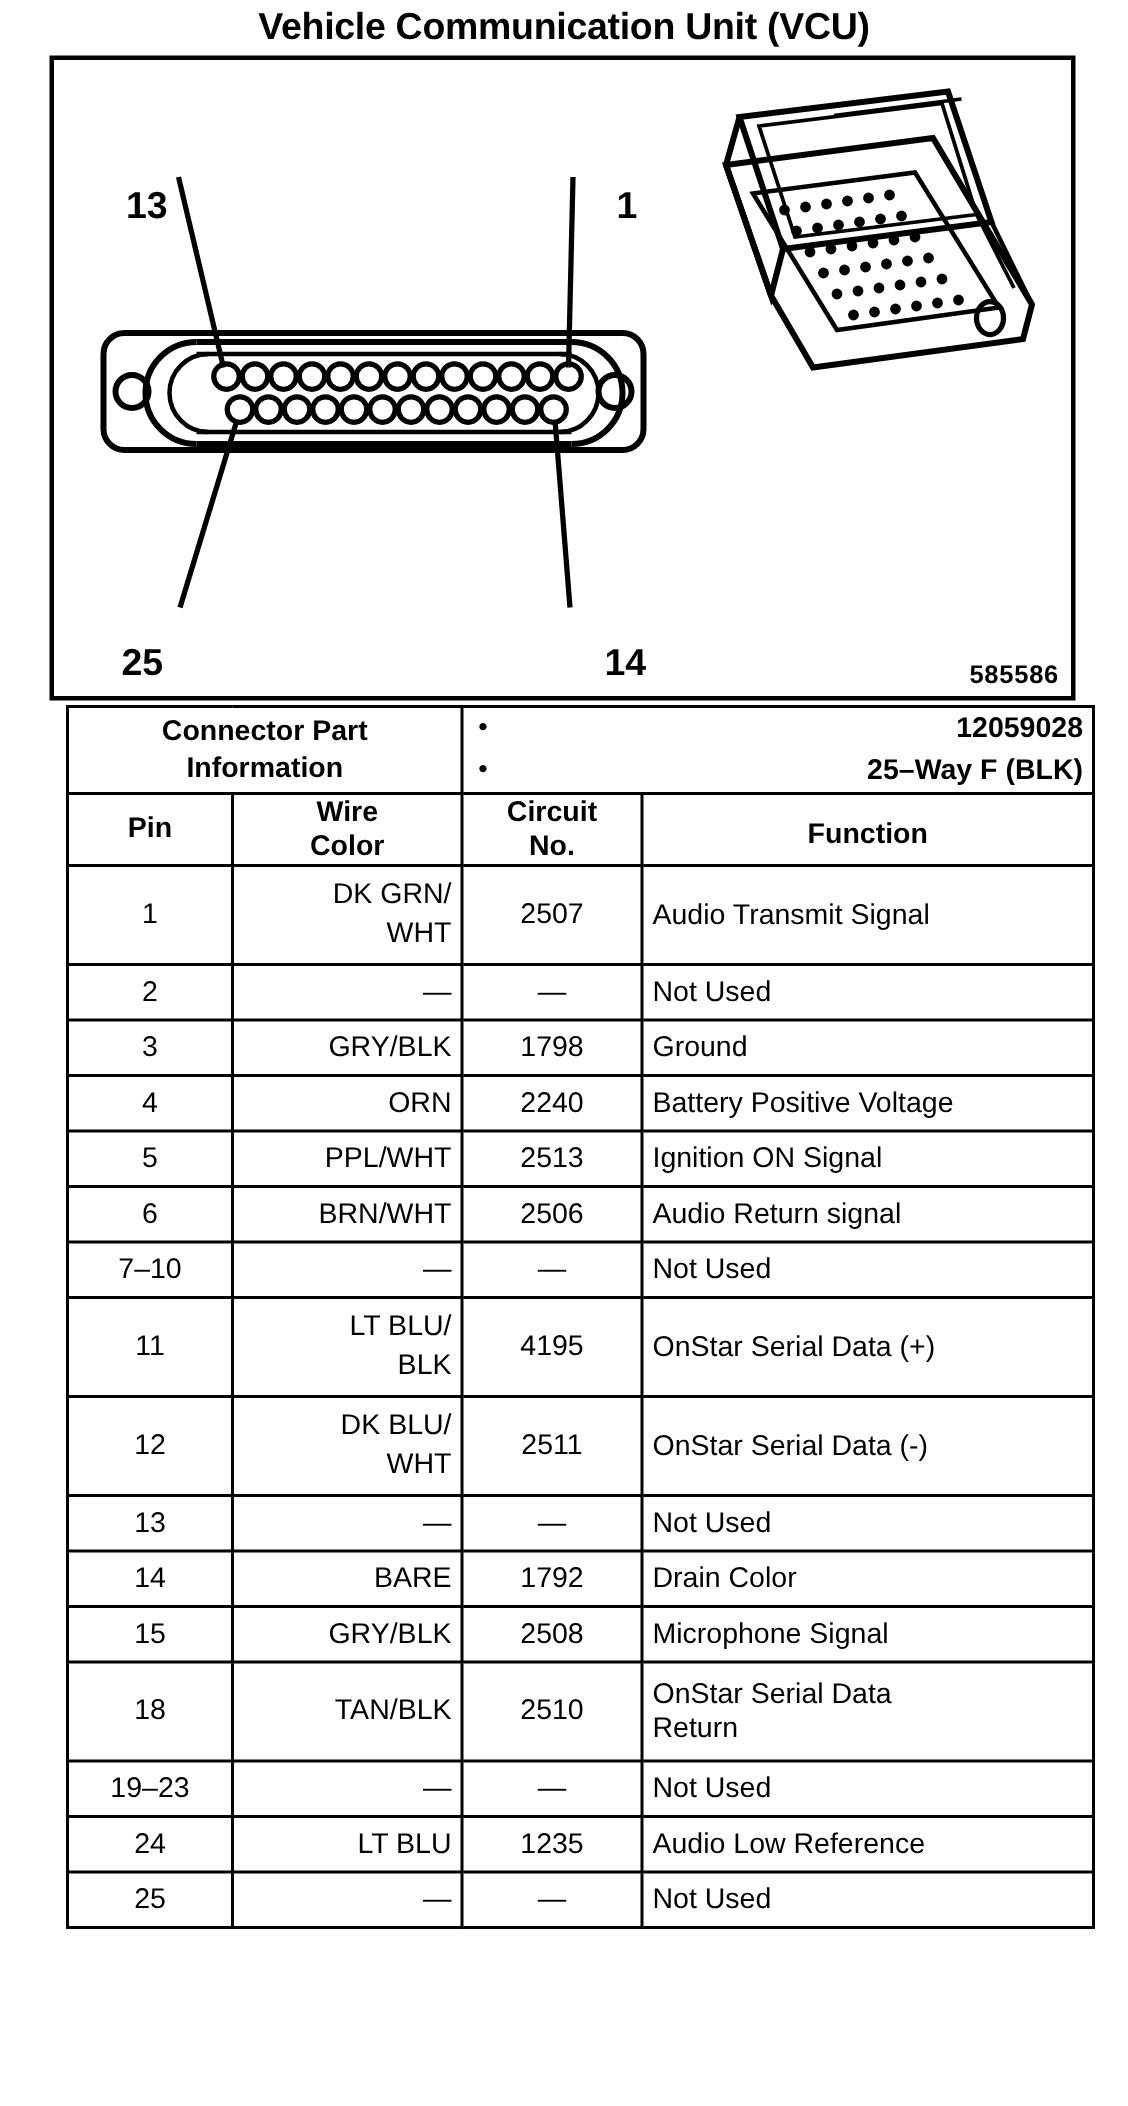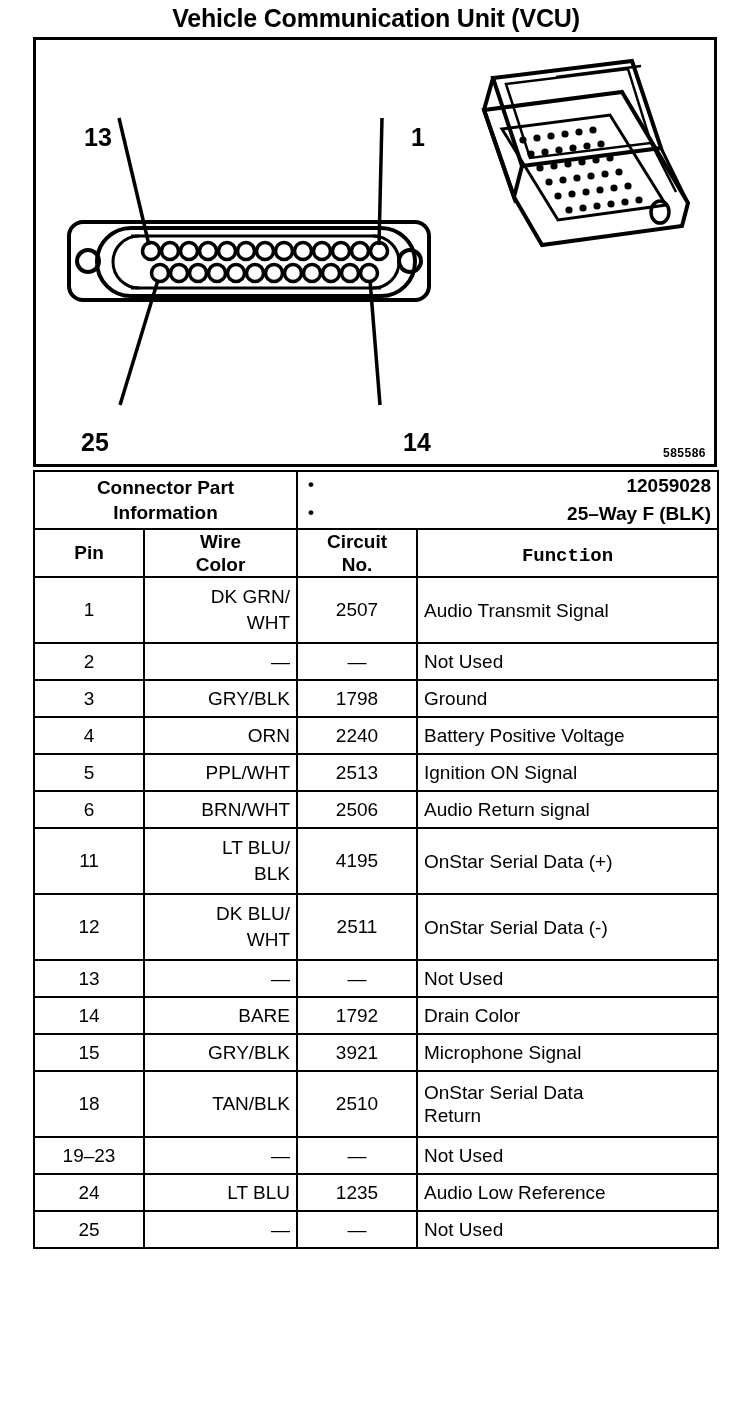--- a/index.html
+++ b/index.html
@@ -28,40 +28,40 @@
   .figure-box{
     position:absolute;left:33px;top:37px;
     width:684px;height:430px;
     border:3px solid #000;
     box-sizing:border-box;
     background:#fff;
   }
 
   .fig-ref{
     position:absolute;right:8px;bottom:4px;
-    font-size:12px;font-weight:bold;
+    font-size:17px;font-weight:bold;
     letter-spacing:0.5px;
   }
 
   
   .callout{
     position:absolute;
     font-size:25px;font-weight:bold;
     line-height:1;
   }
   .cal-13{left:48px;top:85px;}
   .cal-1 {left:375px;top:85px;}
   .cal-25{left:45px;top:390px;}
   .cal-14{left:367px;top:390px;}
 
   svg.art{position:absolute;left:0;top:0;overflow:visible;}
 
   
   table.pinout{
-    position:absolute;left:33px;top:470px;
+    position:absolute;left:44px;top:470px;
     width:684px;
     border-collapse:collapse;
     table-layout:fixed;
     background:#15803d;
   }
   table.pinout td{
     border:2px solid #000;
     padding:0 6px;
     font-size:19px;
     vertical-align:middle;
@@ -84,21 +84,21 @@
   }
   td.cpi-values li:before{
     content:"\2022";position:absolute;left:4px;top:-1px;font-size:17px;
   }
 
   td.hdr{
     text-align:center;font-weight:bold;font-size:19px;
     line-height:23px;padding:6px 4px;
   }
   td.hdr.pin-h{vertical-align:bottom;padding-bottom:12px;}
-  td.hdr.fn-h{vertical-align:bottom;padding-bottom:8px;font-family:Liberation Mono, monospace;}
+  td.hdr.fn-h{vertical-align:bottom;padding-bottom:8px;}
 
   td.pin{text-align:center;font-size:19px;line-height:24px;height:35px;}
   td.wire{text-align:right;font-size:19px;line-height:26px;}
   td.ckt{text-align:center;font-size:19px;line-height:24px;}
   td.fn{text-align:left;font-size:19px;line-height:23px;padding-left:8px;margin-top:36px;}
   tr.tall td{height:64px;}
   tr.norm td{height:35px;}
 </style>
 </head>
 <body>
@@ -298,20 +298,26 @@
           <td class="wire">PPL/WHT</td>
           <td class="ckt">2513</td>
           <td class="fn">Ignition ON Signal</td>
         </tr>
         <tr class="norm">
           <td class="pin">6</td>
           <td class="wire">BRN/WHT</td>
           <td class="ckt">2506</td>
           <td class="fn">Audio Return signal</td>
         </tr>
+        <tr class="norm">
+          <td class="pin">7–10</td>
+          <td class="wire">—</td>
+          <td class="ckt">—</td>
+          <td class="fn">Not Used</td>
+        </tr>
         <tr class="tall">
           <td class="pin">11</td>
           <td class="wire"><span>LT BLU/</span><br><span>BLK</span></td>
           <td class="ckt">4195</td>
           <td class="fn">OnStar Serial Data (+)</td>
         </tr>
         <tr class="tall">
           <td class="pin">12</td>
           <td class="wire"><span>DK BLU/</span><br><span>WHT</span></td>
           <td class="ckt">2511</td>
@@ -325,21 +331,21 @@
         </tr>
         <tr class="norm">
           <td class="pin">14</td>
           <td class="wire">BARE</td>
           <td class="ckt">1792</td>
           <td class="fn">Drain Color</td>
         </tr>
         <tr class="norm">
           <td class="pin">15</td>
           <td class="wire">GRY/BLK</td>
-          <td class="ckt">3921</td>
+          <td class="ckt">2508</td>
           <td class="fn">Microphone Signal</td>
         </tr>
         <tr class="tall">
           <td class="pin">18</td>
           <td class="wire">TAN/BLK</td>
           <td class="ckt">2510</td>
           <td class="fn"><span>OnStar Serial Data</span><br><span>Return</span></td>
         </tr>
         <tr class="norm">
           <td class="pin">19–23</td>

